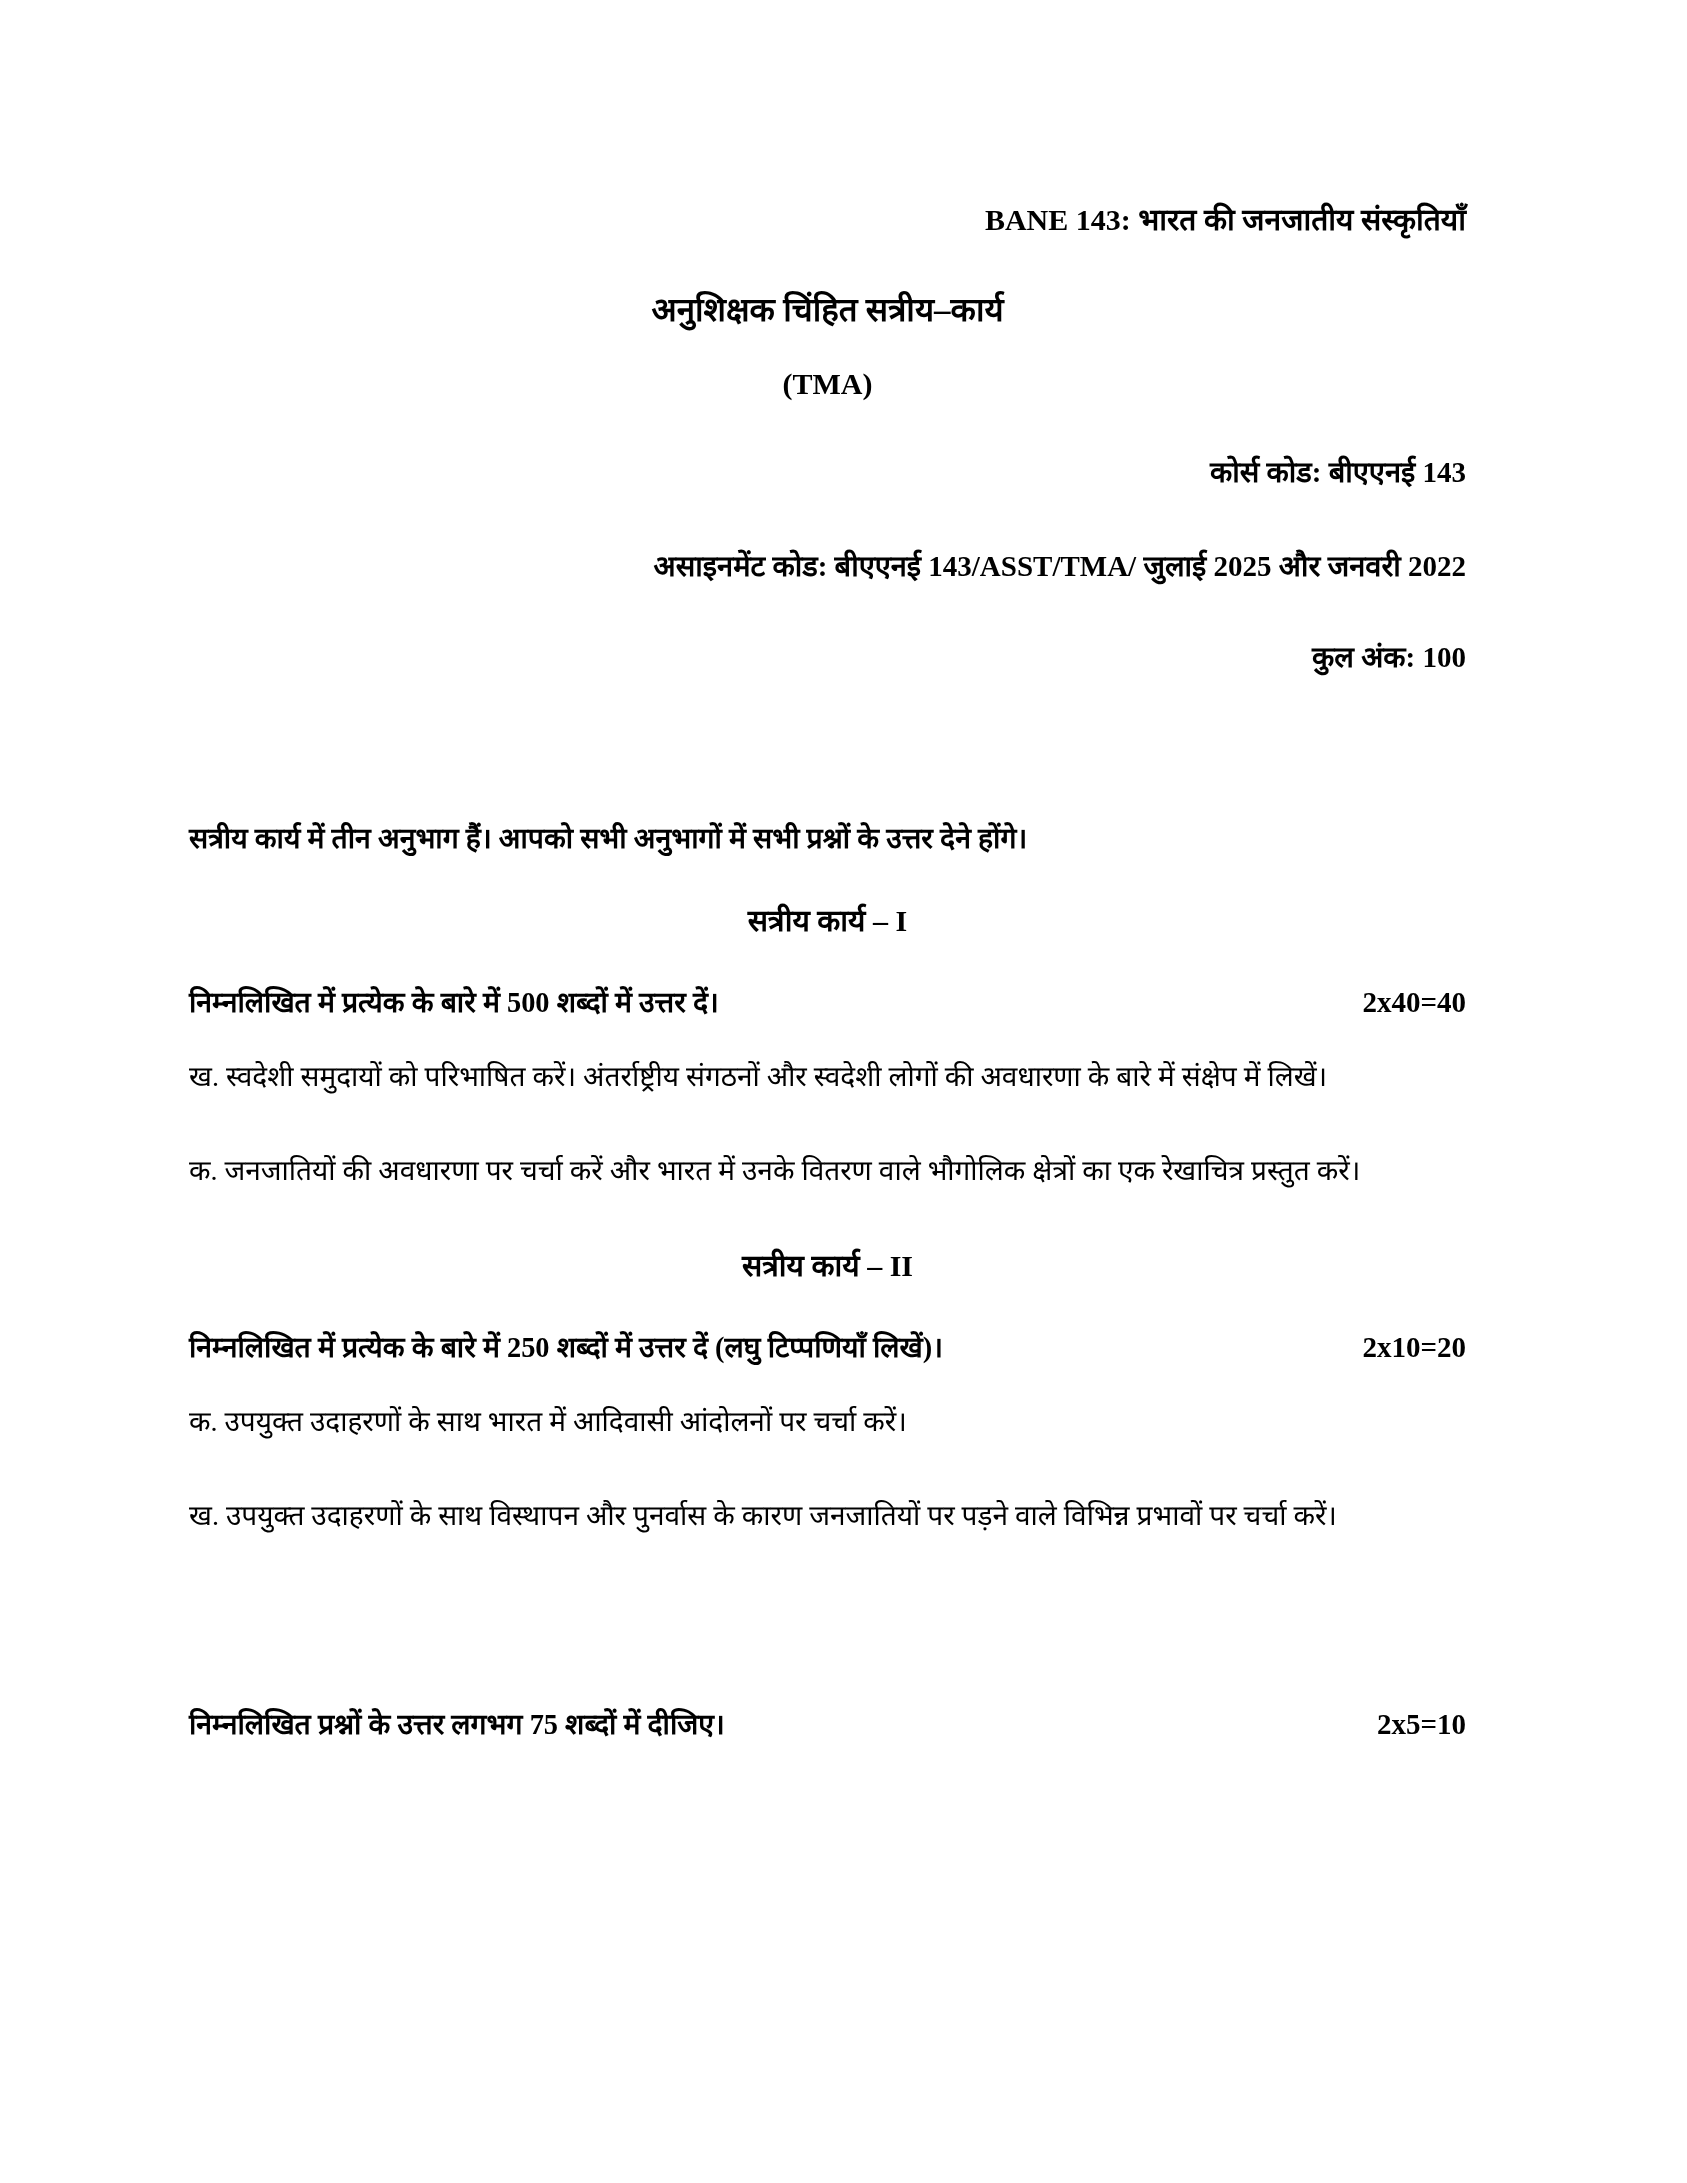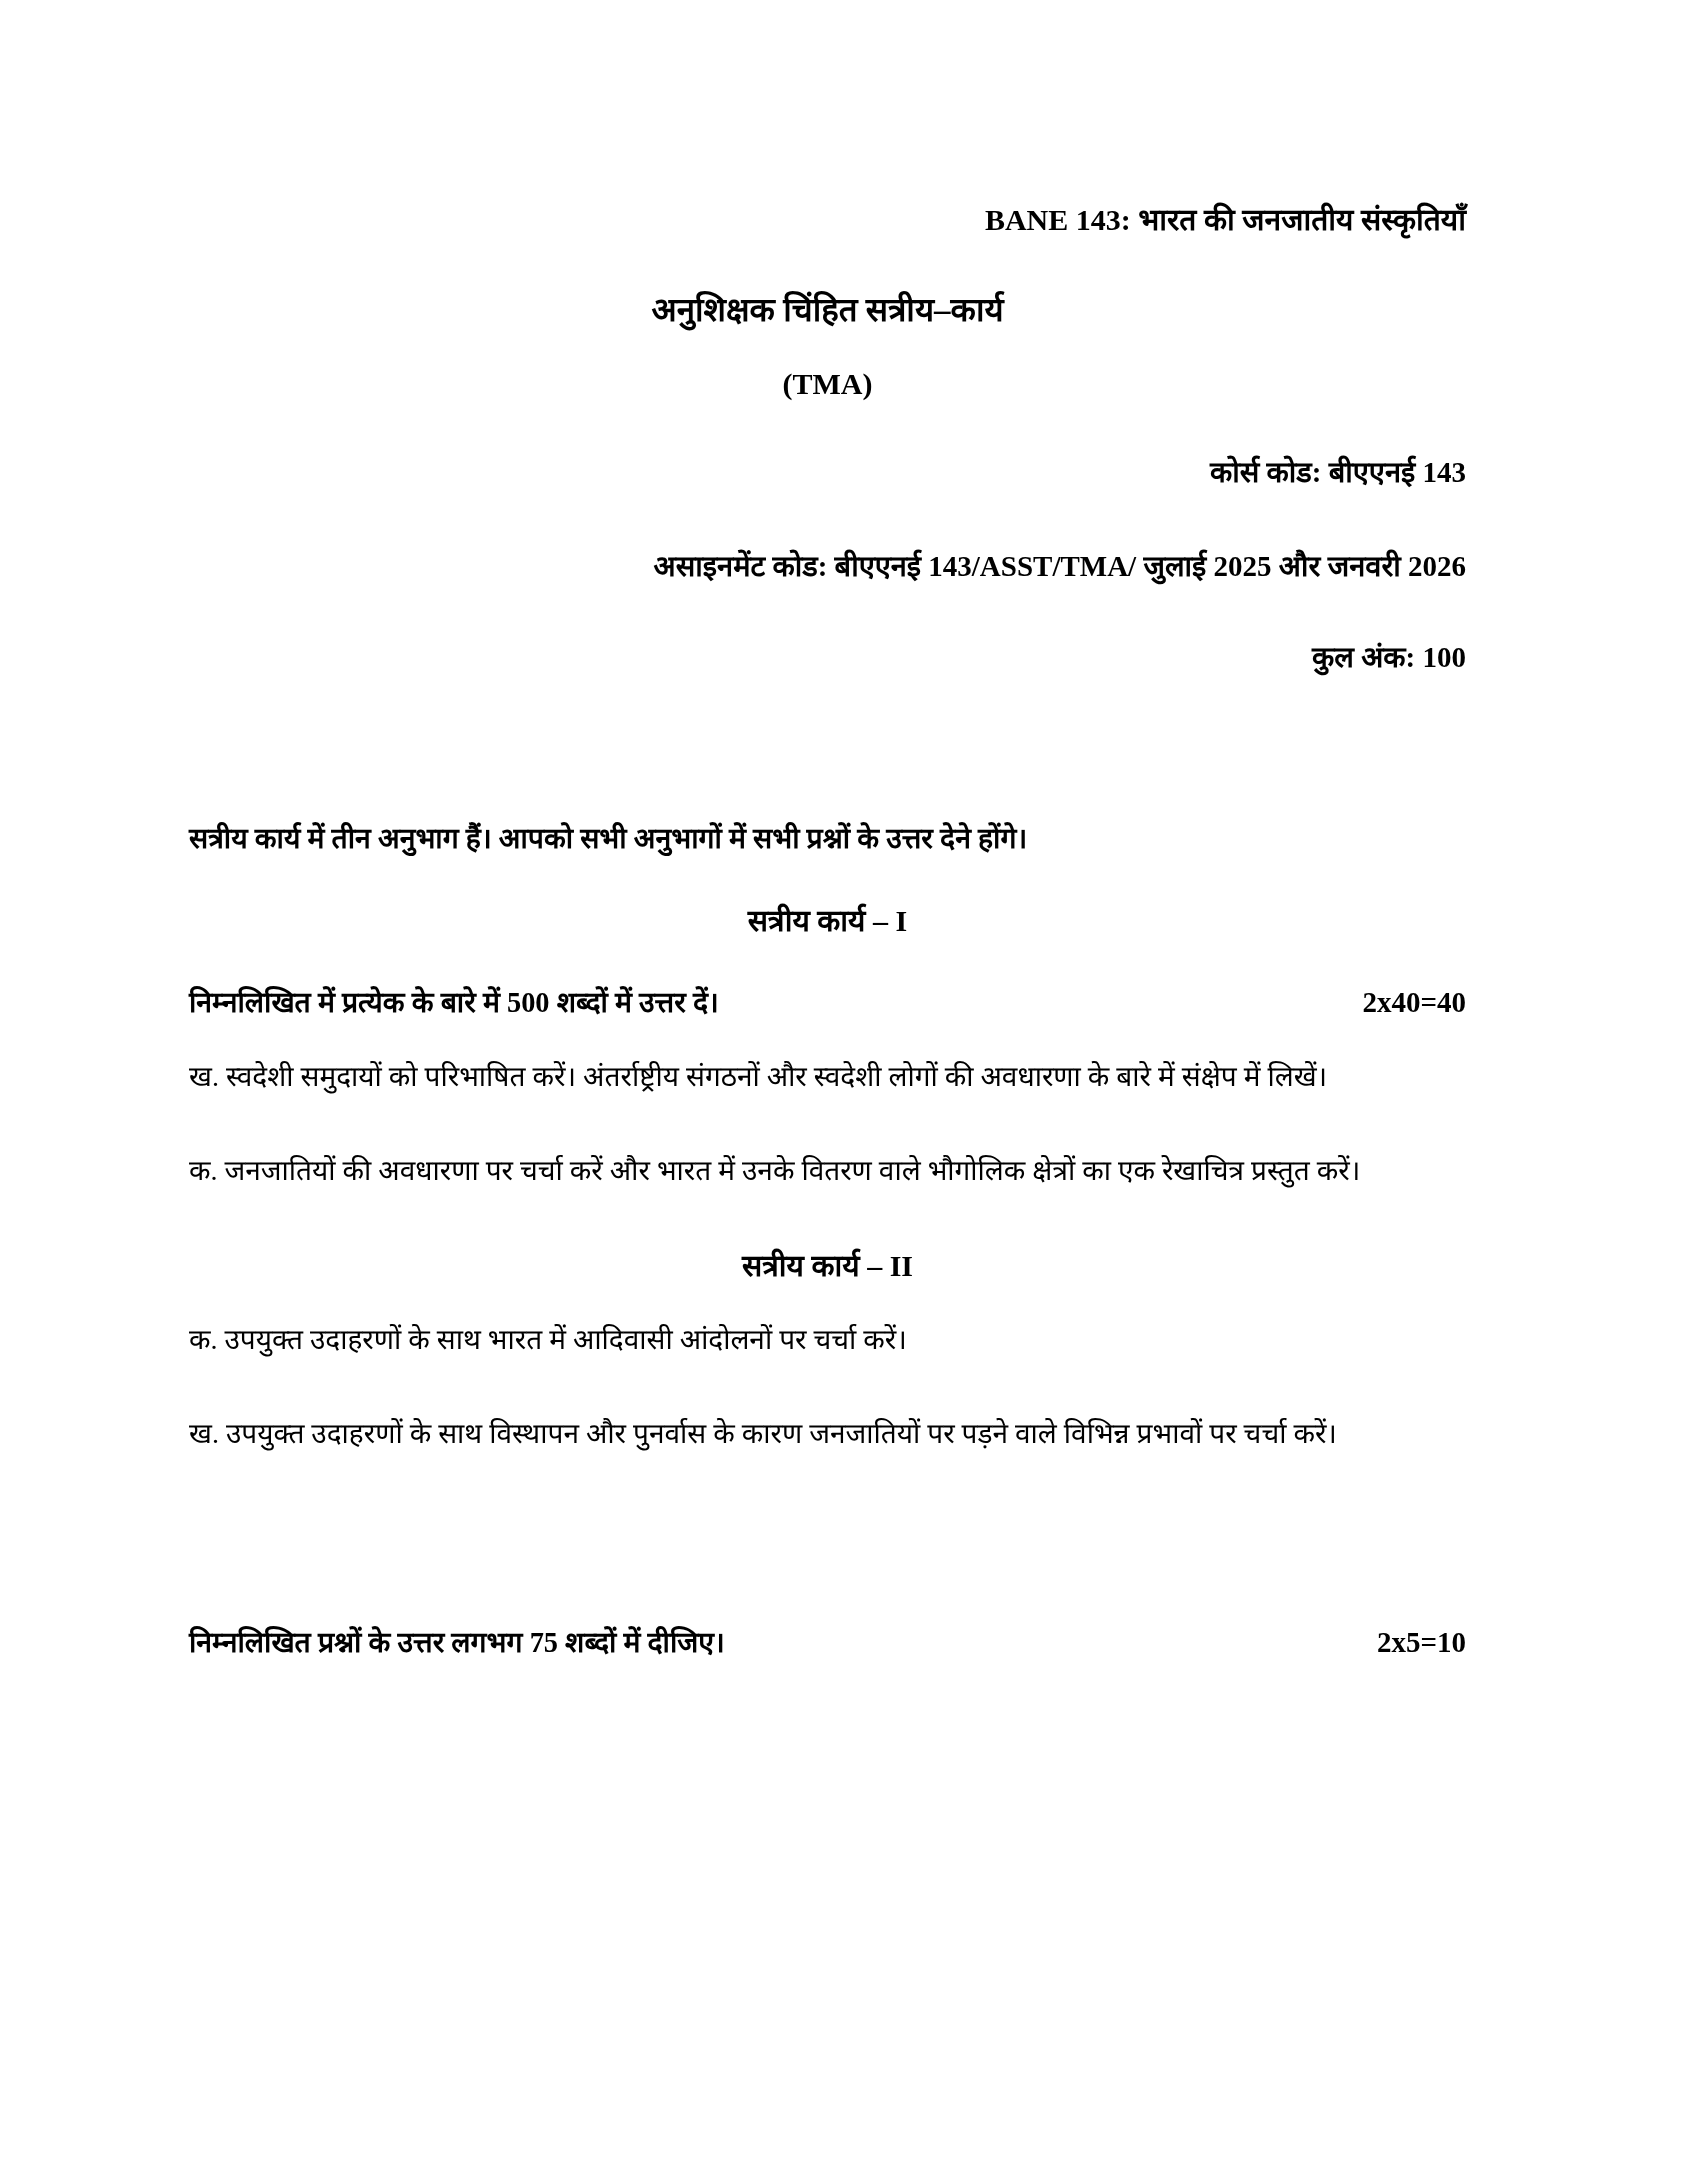--- a/index.html
+++ b/index.html
@@ -114,39 +114,43 @@
 <div class="page">
 
   <h1 class="doc-title">BANE 143: भारत की जनजातीय संस्कृतियाँ</h1>
 
   <div class="subtitle">अनुशिक्षक चिंहित सत्रीय–कार्य</div>
 
   <div class="tma">(TMA)</div>
 
   <div class="course-code">कोर्स कोड: बीएएनई 143</div>
 
-  <div class="assignment-code">असाइनमेंट कोड: बीएएनई 143/ASST/TMA/ जुलाई 2025 और जनवरी 2026</div>
+  <div class="assignment-code">असाइनमेंट कोड: बीएएनई 143/ASST/TMA/ जुलाई 2025 और जनवरी 2022</div>
 
   <div class="total-marks">कुल अंक: 100</div>
 
   <div class="general-instruction">सत्रीय कार्य में तीन अनुभाग हैं। आपको सभी अनुभागों में सभी प्रश्नों के उत्तर देने होंगे।</div>
 
   <div class="section-heading">सत्रीय कार्य – I</div>
 
   <div class="direction-row">
     <span class="direction-text">निम्नलिखित में प्रत्येक के बारे में 500 शब्दों में उत्तर दें।</span>
     <span class="marks">2x40=40</span>
   </div>
 
   <p class="question">ख. स्वदेशी समुदायों को परिभाषित करें। अंतर्राष्ट्रीय संगठनों और स्वदेशी लोगों की अवधारणा के बारे में संक्षेप में लिखें।</p>
 
   <p class="question">क. जनजातियों की अवधारणा पर चर्चा करें और भारत में उनके वितरण वाले भौगोलिक क्षेत्रों का एक रेखाचित्र प्रस्तुत करें।</p>
 
   <div class="section-heading">सत्रीय कार्य – II</div>
 
+  <div class="direction-row">
+    <span class="direction-text">निम्नलिखित में प्रत्येक के बारे में 250 शब्दों में उत्तर दें (लघु टिप्पणियाँ लिखें)।</span>
+    <span class="marks">2x10=20</span>
+  </div>
 
   <p class="question single">क. उपयुक्त उदाहरणों के साथ भारत में आदिवासी आंदोलनों पर चर्चा करें।</p>
 
   <p class="question">ख. उपयुक्त उदाहरणों के साथ विस्थापन और पुनर्वास के कारण जनजातियों पर पड़ने वाले विभिन्न प्रभावों पर चर्चा करें।</p>
 
   <div class="spacer-block"></div>
 
   <div class="direction-row">
     <span class="direction-text">निम्नलिखित प्रश्नों के उत्तर लगभग 75 शब्दों में दीजिए।</span>
     <span class="marks">2x5=10</span>

